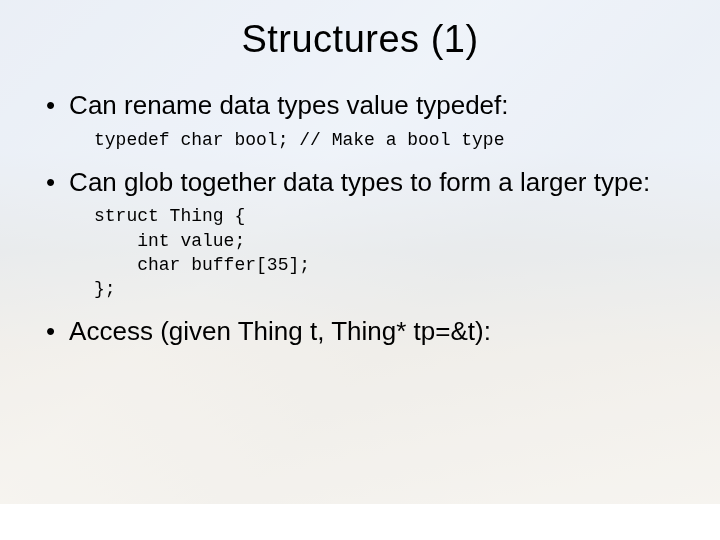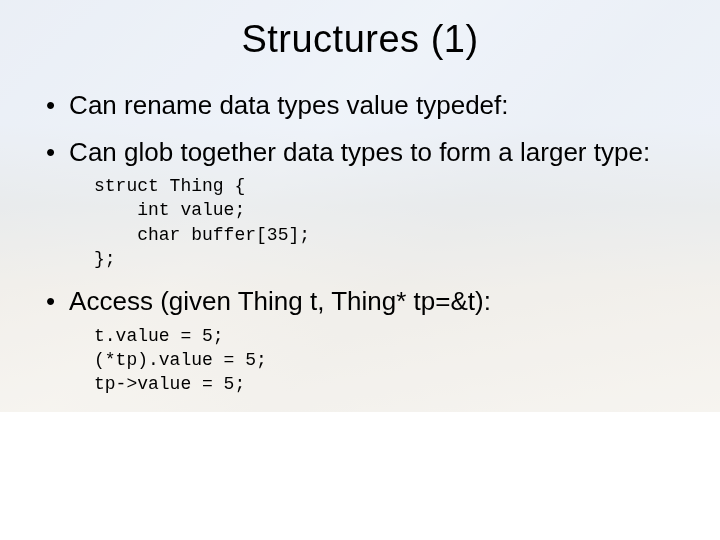--- a/index.html
+++ b/index.html
@@ -6,21 +6,21 @@
     margin: 0;
     padding: 0;
     width: 720px;
     height: 540px;
     overflow: hidden;
     font-family: Verdana, Geneva, sans-serif;
   }
   .slide {
     position: relative;
     width: 720px;
-    height: 412px;
+    height: 504px;
     background:
       linear-gradient(
         to bottom,
         rgba(180, 200, 230, 0.55) 0%,
         rgba(180, 200, 230, 0.55) 30%,
         rgba(165, 175, 180, 0.55) 50%,
         rgba(200, 190, 170, 0.55) 70%,
         rgba(215, 205, 185, 0.55) 100%
       ),
       linear-gradient(
@@ -89,38 +89,36 @@
   <div class="content">
     <h1 class="title">Structures (1)</h1>
 
     <ul class="top">
 
       <li>
         <div class="bullet-row">
           <span class="bullet-dot">•</span>
           <span class="bullet-text">Can rename data types value typedef:</span>
         </div>
+        <pre class="code">typedef char bool; // Make a bool type</pre>
       </li>
 
       <li>
         <div class="bullet-row">
           <span class="bullet-dot">•</span>
           <span class="bullet-text">Can glob together data types to form a larger type:</span>
         </div>
         <pre class="code">struct Thing {
     int value;
     char buffer[35];
 };</pre>
       </li>
 
       <li>
         <div class="bullet-row">
           <span class="bullet-dot">•</span>
           <span class="bullet-text">Access (given Thing t, Thing* tp=&amp;t):</span>
         </div>
-        <pre class="code">t.value = 5;
-(*tp).value = 5;
-tp-&gt;value = 5;</pre>
       </li>
 
     </ul>
   </div>
 </div>
 
 </body></html>

